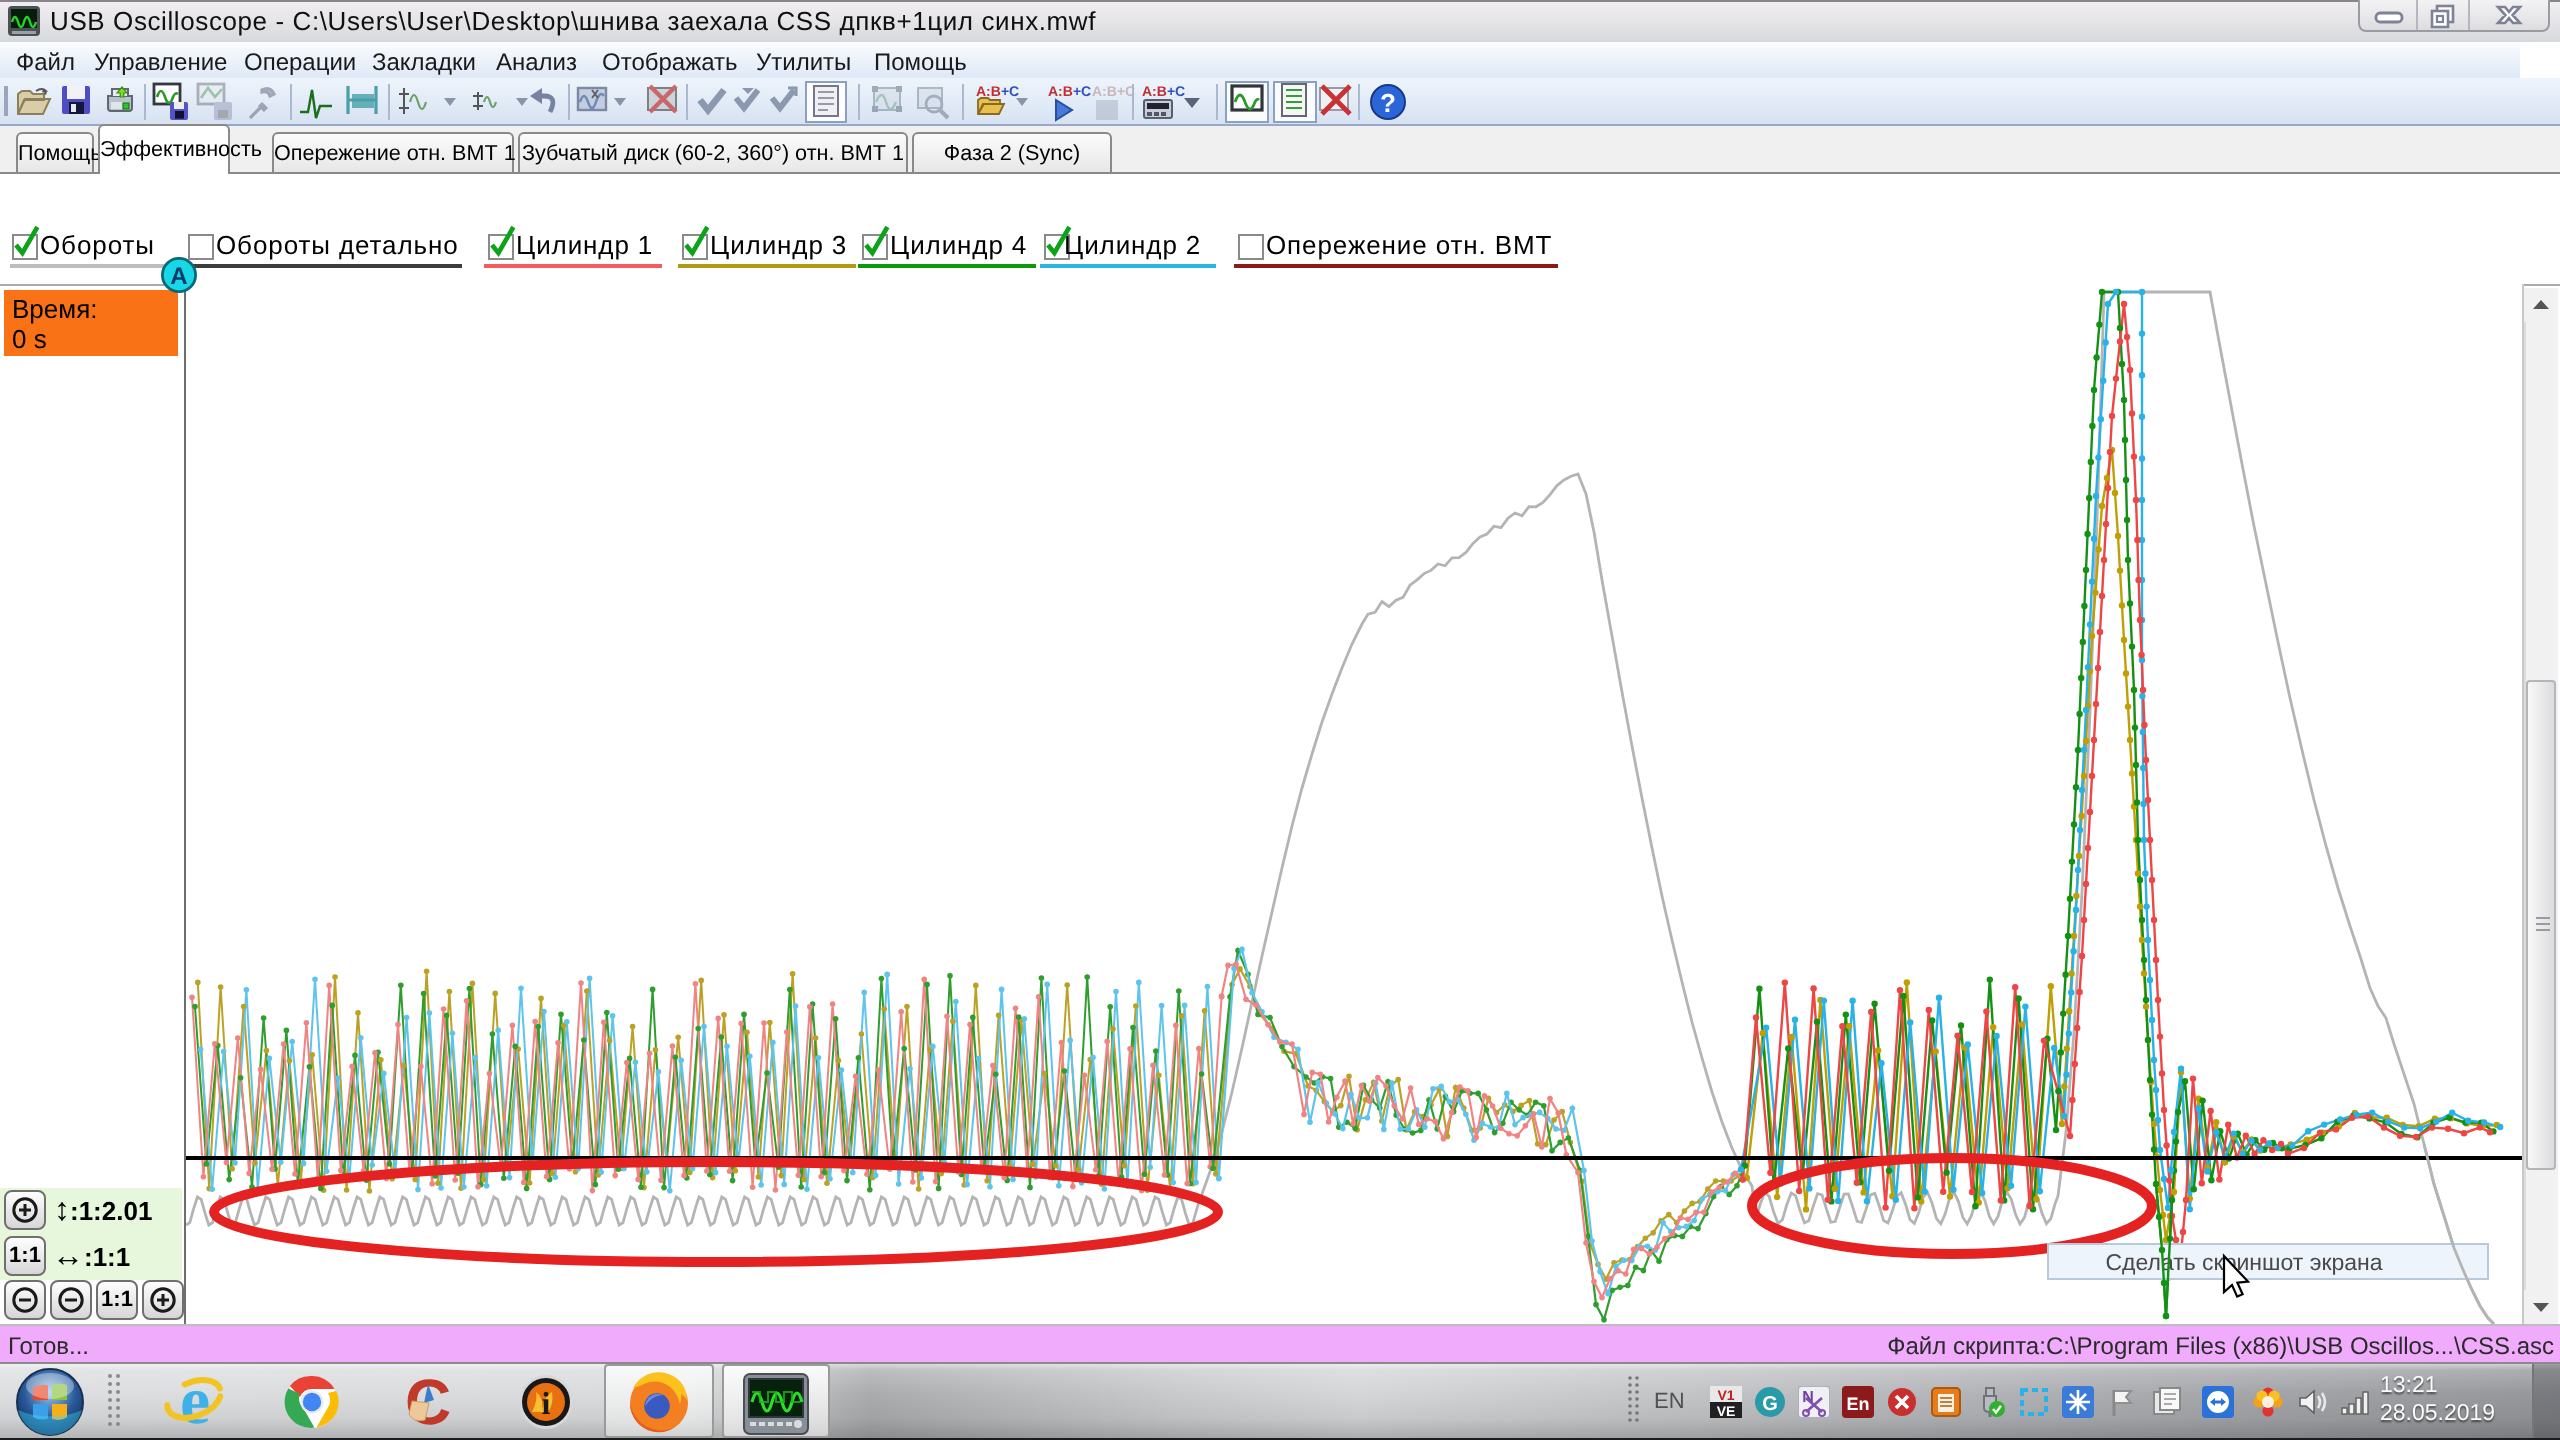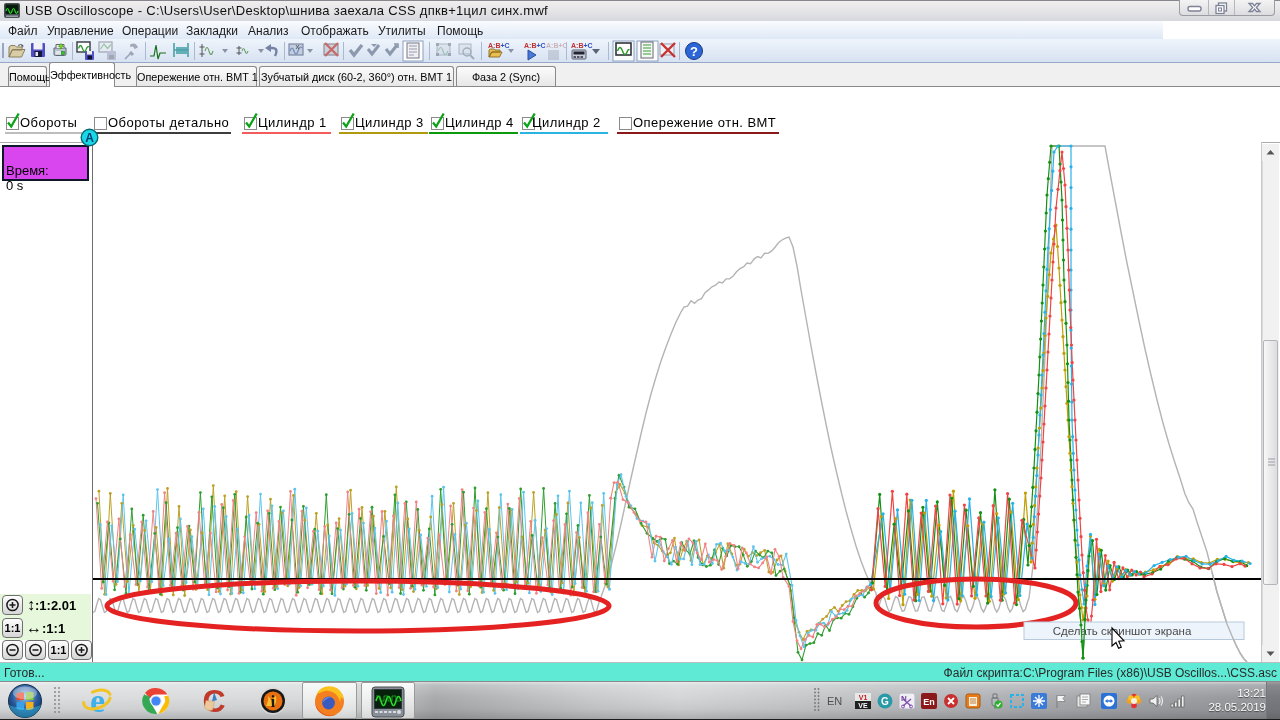--- a/index.html
+++ b/index.html
@@ -4,46 +4,46 @@
 *{margin:0;padding:0;box-sizing:border-box}
 html,body{width:1280px;height:720px;overflow:hidden}
 body{font-family:"Liberation Sans",sans-serif;position:relative;background:#fff}
 .abs{position:absolute}
 #titlebar{left:0;top:0;width:1280px;height:21px;background:linear-gradient(#f0eeef,#e2e2e5 60%,#d5d8dc);border-top:1px solid #86868c}
 #title-ico{left:4px;top:3px}
 #title-txt{left:25px;top:3px;font-size:13px;color:#101010;white-space:nowrap;letter-spacing:.3px}
 #winbtns{left:1179px;top:0;width:96px;height:16px;background:linear-gradient(#f4f3f4,#dddcdf);border:1px solid #9b9ba4;border-top:none;border-radius:0 0 4px 4px;display:flex}
 #winbtns div{border-right:1px solid #b6b6be;height:100%}
 #winbtns div:last-child{border-right:none}
-#menubar{left:0;top:21px;width:1163px;height:18px;background:linear-gradient(#fafcfe,#dee8f6);font-size:12px;color:#1a1a1a}
+#menubar{left:0;top:21px;width:1260px;height:18px;background:linear-gradient(#fafcfe,#dee8f6);font-size:12px;color:#1a1a1a}
 #menubar span{position:absolute;top:3px}
 #toolbar{left:0;top:39px;width:1280px;height:24px;background:linear-gradient(#eef4fb,#d7e2f2);border-bottom:1px solid #98a8c8}
 #tabbar{left:0;top:63px;width:1280px;height:24px;background:#f0f0f0}
 .tab{position:absolute;top:66px;height:21px;background:linear-gradient(#fbfbfb,#e6e6e6);border:1px solid #898989;border-bottom:none;border-radius:3px 3px 0 0;font-size:10.8px;color:#000;text-align:center;line-height:20px;white-space:nowrap}
 .tab.act{top:62px;height:25px;background:#ffffff;z-index:3}
 #tabline{left:0;top:86px;width:1280px;height:1px;background:#898989;z-index:2}
 #infoarea{left:0;top:87px;width:1280px;height:55px;background:#fff;z-index:1}
 #desc{left:8px;top:5px;font-size:13px;color:#000;position:absolute;white-space:nowrap;letter-spacing:.42px}
 .cbx{position:absolute;top:30px;width:13px;height:13px;background:#fff;border:1px solid #8a8a8a}
 .cbl{position:absolute;top:28px;font-size:13px;color:#000;white-space:nowrap;letter-spacing:.45px}
 .cul{position:absolute;top:45px;height:2px}
 .chk{position:absolute;top:22px;z-index:2}
 #sepline{left:0;top:142px;width:1280px;height:1px;background:#ababab}
 #leftline{left:92px;top:143px;width:1px;height:519px;background:#6e6e6e}
-#vremya{left:2px;top:145px;width:87px;height:33px;background:#d946ef;border:2px solid #0f172a;font-size:13px;line-height:15px;padding:16px 2px;color:#000}
+#vremya{left:2px;top:145px;width:87px;height:33px;background:#f97316;border:2px solid #f97316;font-size:13px;line-height:15px;padding:0 2px;color:#000}
 #zoombox{left:0;top:594px;width:91px;height:46px;background:#e6f7dc}
 .zbtn{position:absolute;width:21px;height:20px;background:linear-gradient(#fefefe,#d6d6d6);border:1px solid #6f6f6f;border-radius:4px;text-align:center}
 .zlab{position:absolute;font-size:13px;font-weight:bold;color:#000;white-space:nowrap}
-#statusbar{left:0;top:662px;width:1280px;height:20px;background:#5eead4;border-top:1px solid #bcbcbc;font-size:12px;color:#2a2a2a}
+#statusbar{left:0;top:662px;width:1280px;height:20px;background:#f0abfc;border-top:1px solid #bcbcbc;font-size:12px;color:#2a2a2a}
 #taskbar{left:0;top:682px;width:1280px;height:38px;background:linear-gradient(90deg,#dcdedf 0%,#d8dadb 27%,#a9abad 34%,#c8cacc 46%,#d4d6d7 53%,#c3c5c7 65%,#aaacb0 82%,#94969a 100%)}
 #taskbar:before{content:"";position:absolute;left:0;top:0;width:100%;height:100%;background:linear-gradient(rgba(255,255,255,.55) 0,rgba(255,255,255,.22) 3px,rgba(255,255,255,0) 40%,rgba(0,0,0,.06) 72%,rgba(0,0,0,.2) 100%)}
 #tbtopline{left:0;top:681px;width:1280px;height:1px;background:#8a8a8a}
 #tbbotline{left:0;top:719px;width:1280px;height:1px;background:#1c1c1c}
 .tbbox{position:absolute;top:0px;height:37px;background:linear-gradient(rgba(255,255,255,.75),rgba(240,240,240,.5));border:1px solid #9a9a9a;border-radius:2px}
-#clock{position:absolute;right:14px;top:4px;width:76px;text-align:right;font-size:11.5px;color:#fbfbfb;line-height:14px;text-shadow:0 1px 1px rgba(0,0,0,.55)}
+#clock{position:absolute;right:14px;top:4px;width:76px;text-align:left;font-size:11.5px;color:#fbfbfb;line-height:14px;text-shadow:0 1px 1px rgba(0,0,0,.55)}
 #showdesk{position:absolute;right:0;top:0;width:14px;height:38px;background:rgba(70,70,74,.35);border-left:1px solid #76767a}
 #scrtrack{left:1262px;top:144px;width:17px;height:518px;background:#f1f1f1;border-left:1px solid #dcdcdc}
 .scrarr{position:absolute;left:1262px;width:17px;height:17px;background:#f1f1f1}
 #scrthumb{left:1263px;top:340px;width:15px;height:245px;background:linear-gradient(90deg,#f8f8f8,#dcdcdf);border:1px solid #b4b4ba;border-radius:2px}
 #rborder{left:1261px;top:142px;width:1px;height:520px;background:#c8c8c8}
 .ticon{position:absolute;top:11px;width:16px;height:16px}
 </style></head>
 <body>
 <div class="abs" id="titlebar"></div>
 <svg class="abs" id="title-ico" width="16" height="16">

